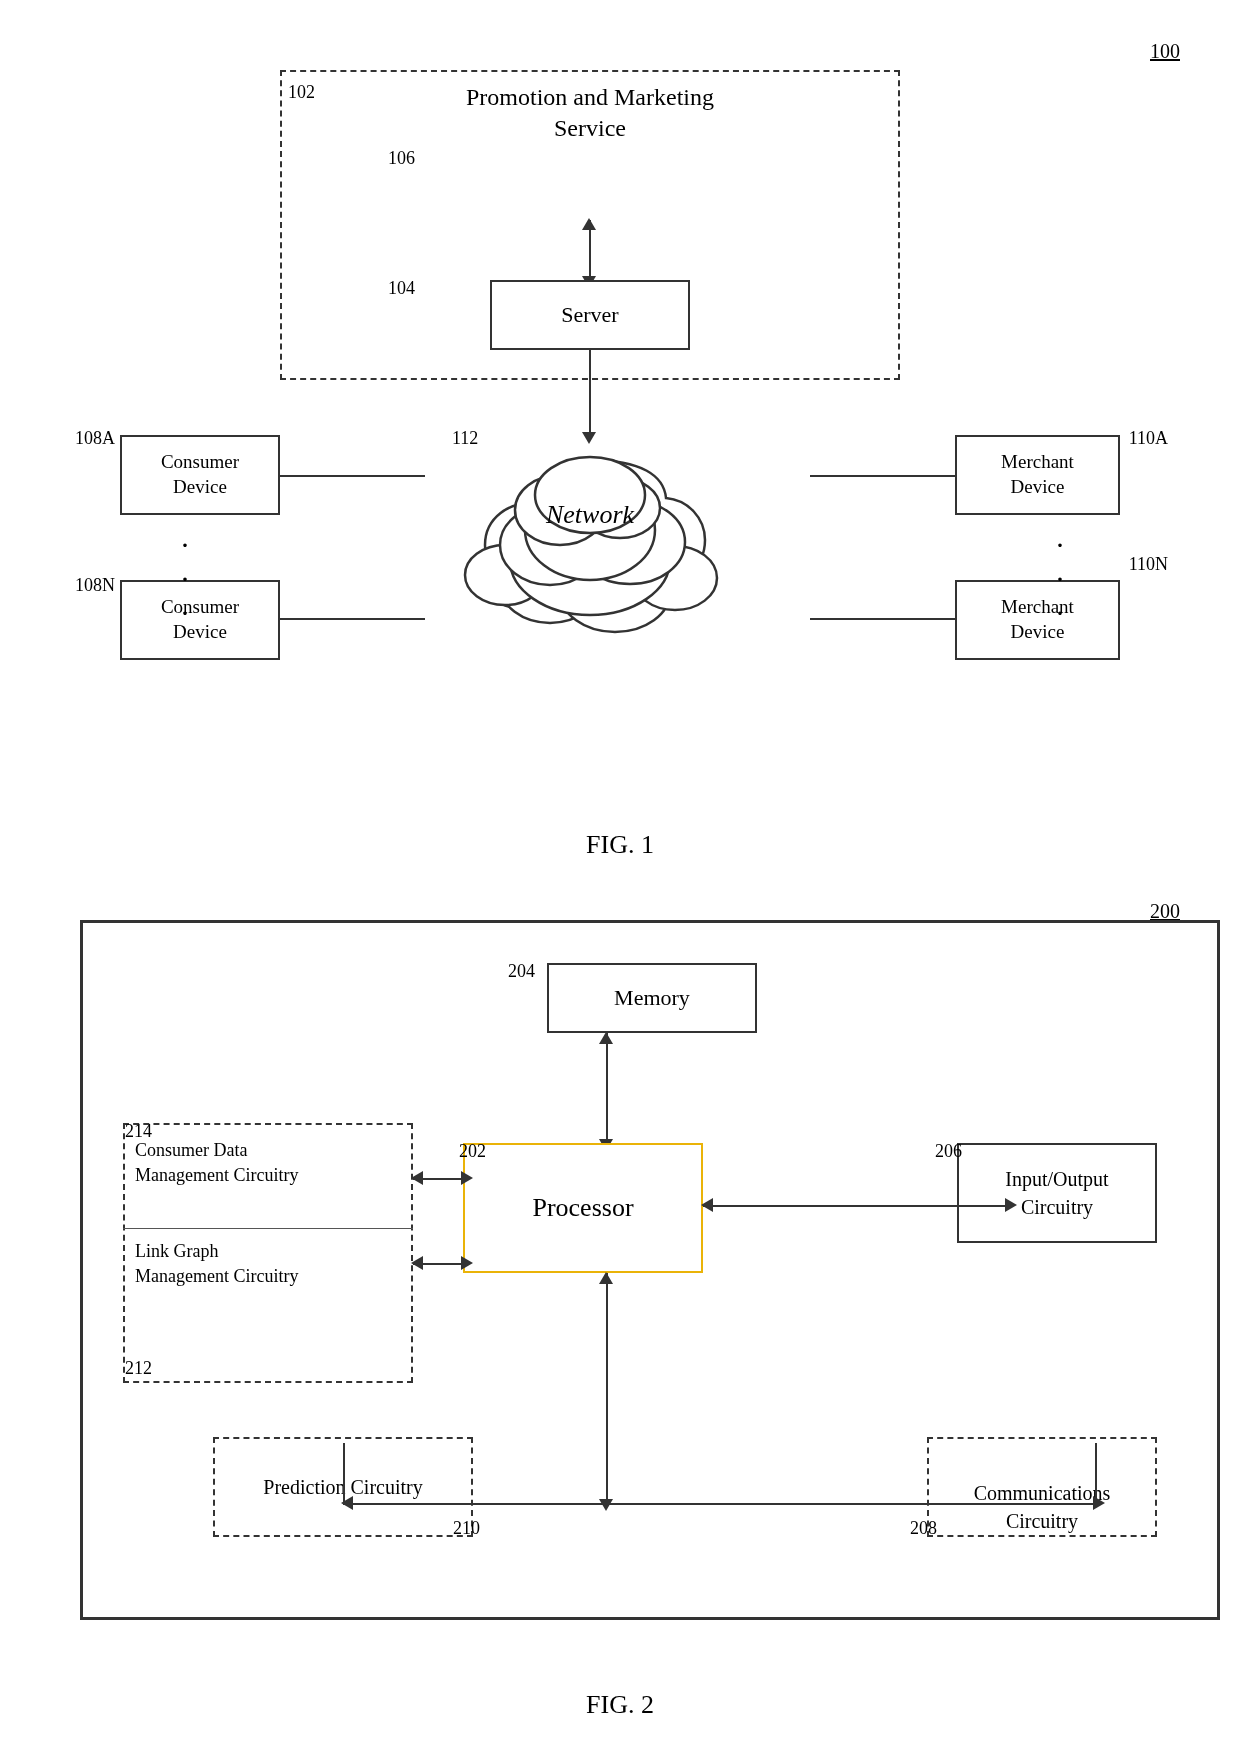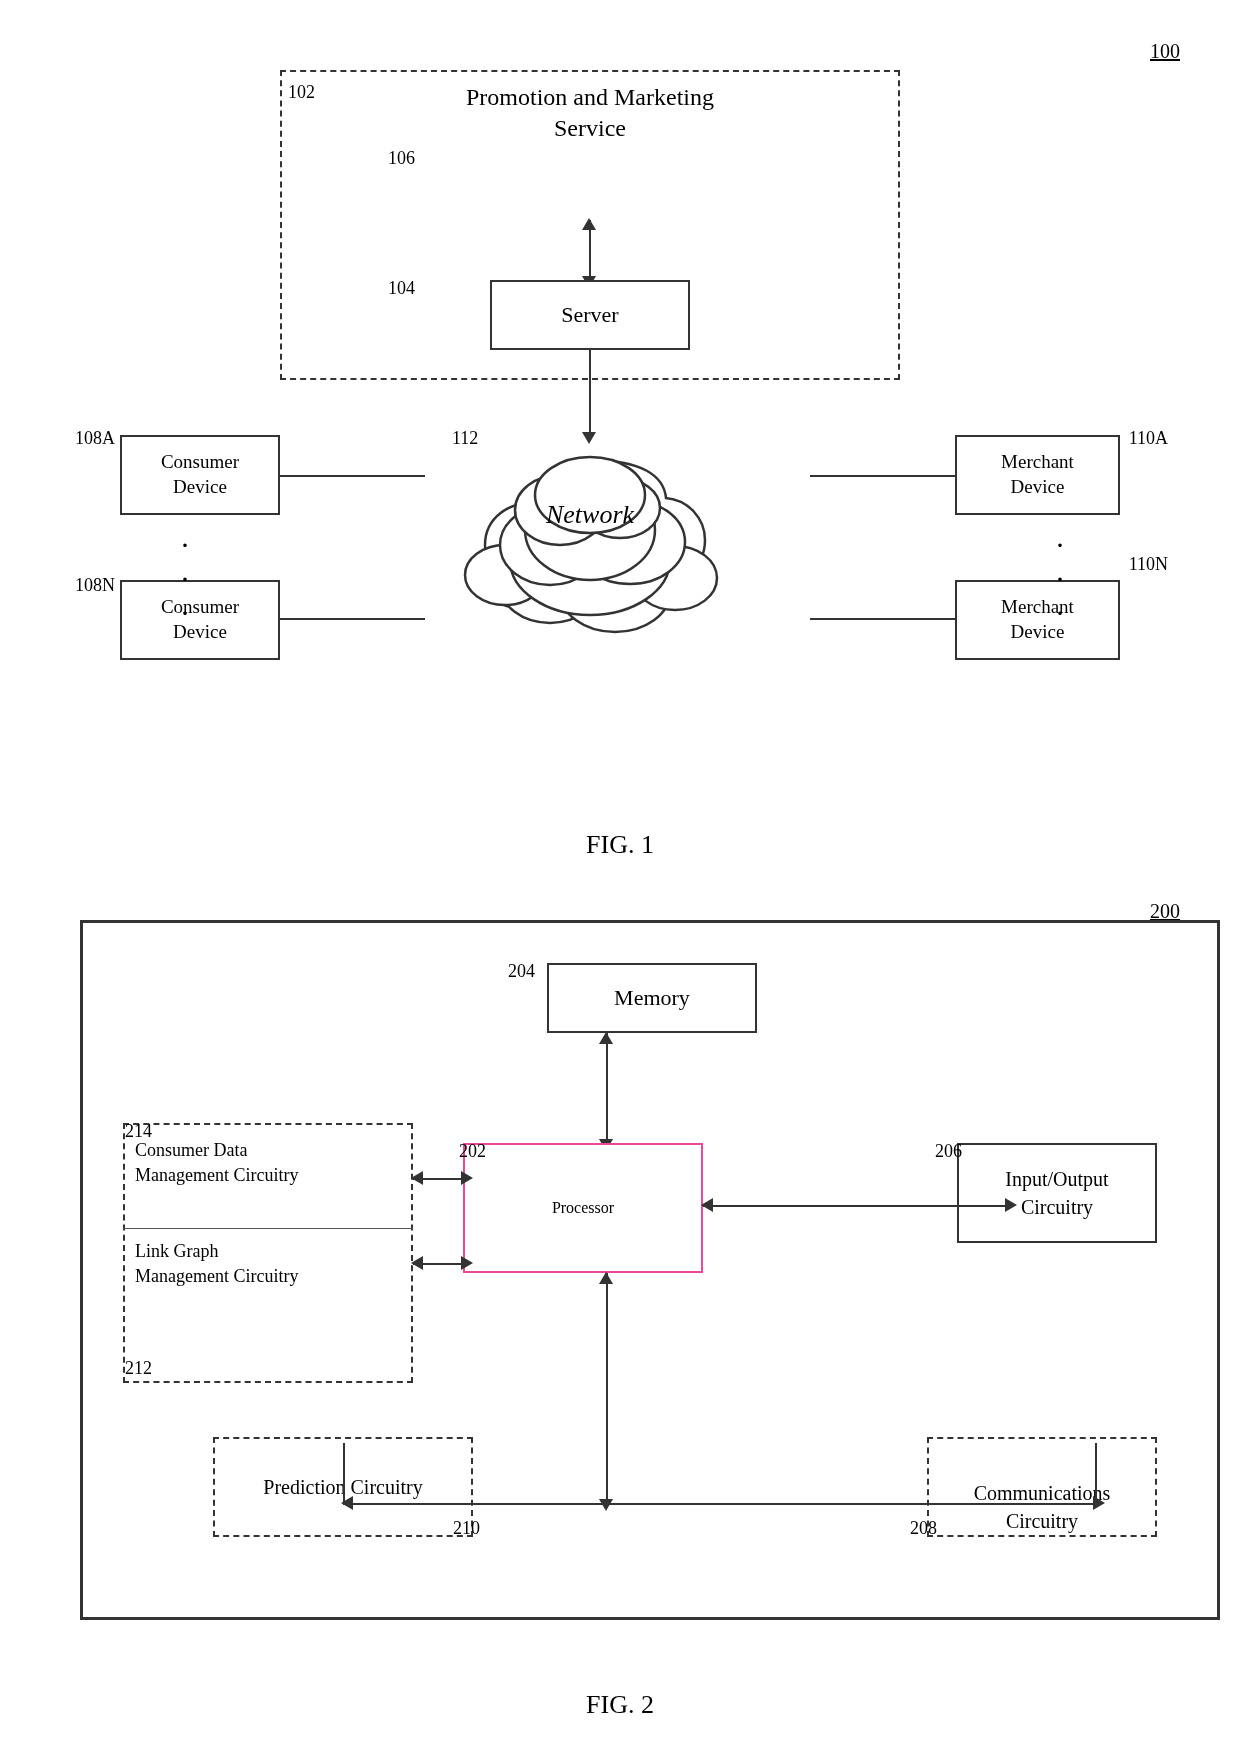--- a/index.html
+++ b/index.html
@@ -272,25 +272,25 @@
       margin-left: 44px;
     }
 
     
     .processor-box {
       position: absolute;
       top: 220px;
       left: 380px;
       width: 240px;
       height: 130px;
-      border: 2px solid #ec4899;
-      display: flex;
-      align-items: center;
-      justify-content: center;
-      font-size: 16px;
+      border: 2px solid #eab308;
+      display: flex;
+      align-items: center;
+      justify-content: center;
+      font-size: 26px;
       background: #fff;
     }
 
     
     .arrow-up {
       position: absolute;
       width: 0;
       height: 0;
       border-left: 7px solid transparent;
       border-right: 7px solid transparent;

